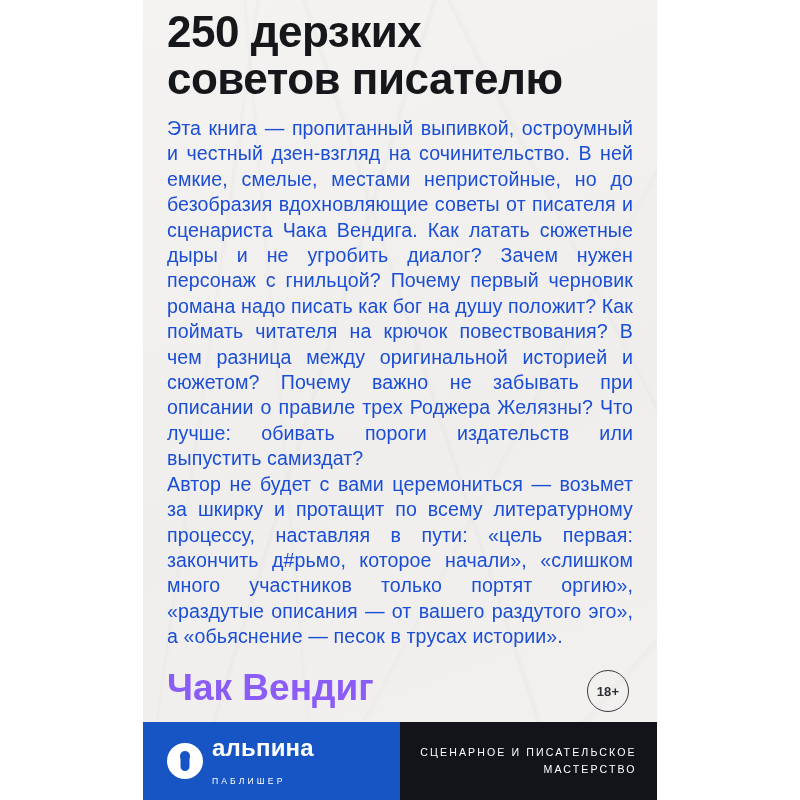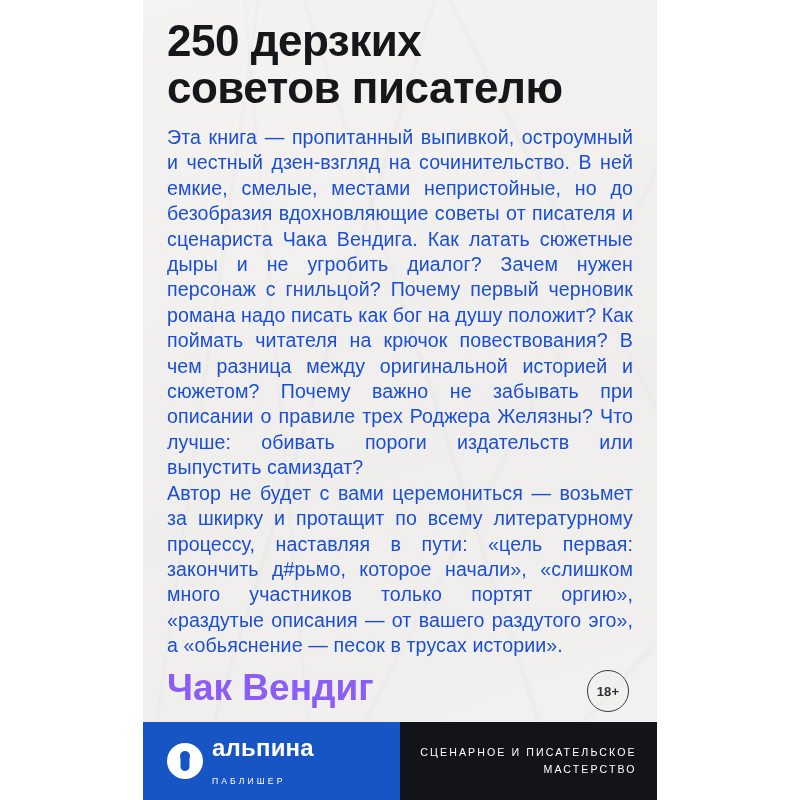--- a/index.html
+++ b/index.html
@@ -45,21 +45,21 @@
       linear-gradient(63deg,  rgba(0,0,0,0) 0 77%, rgba(0,0,0,.035) 77.3%, rgba(0,0,0,0) 78%),
       linear-gradient(118deg, rgba(0,0,0,0) 0 64%, rgba(0,0,0,.03) 64.3%, rgba(0,0,0,0) 65%),
       linear-gradient(85deg,  rgba(0,0,0,0) 0 29%, rgba(0,0,0,.03) 29.3%, rgba(0,0,0,0) 30%),
       linear-gradient(132deg, rgba(0,0,0,0) 0 88%, rgba(0,0,0,.03) 88.3%, rgba(0,0,0,0) 89%),
       linear-gradient(160deg, #f6f5f3 0%, #eeedeb 55%, #f3f2f0 100%);
   }
 
   .content {
     position: absolute;
     inset: 0;
-    padding: 17px 24px 0 24px;
+    padding: 8px 24px 0 24px;
     box-sizing: border-box;
   }
 
   .title {
     margin: 0;
     color: #16171b;
     font-size: 44px;
     line-height: 47px;
     font-weight: bold;
     letter-spacing: -0.5px;

